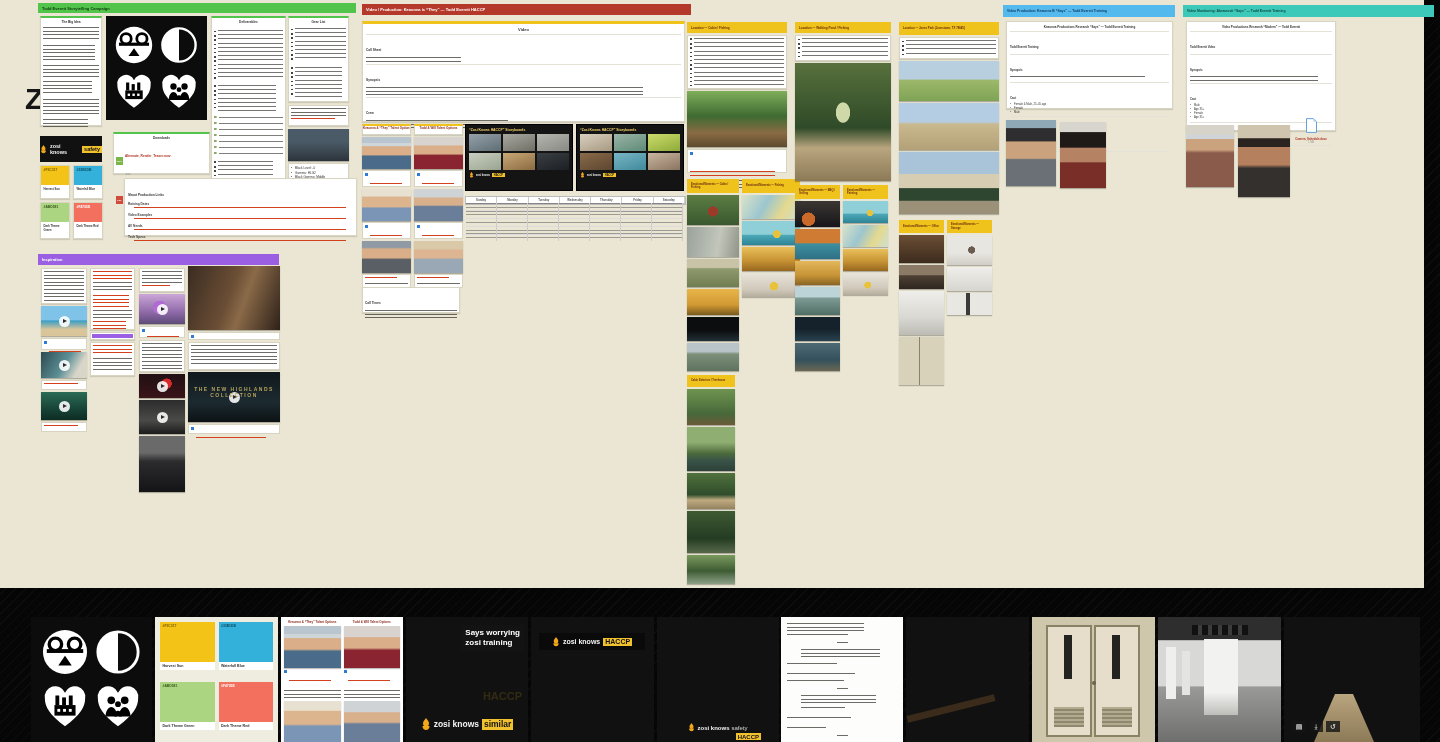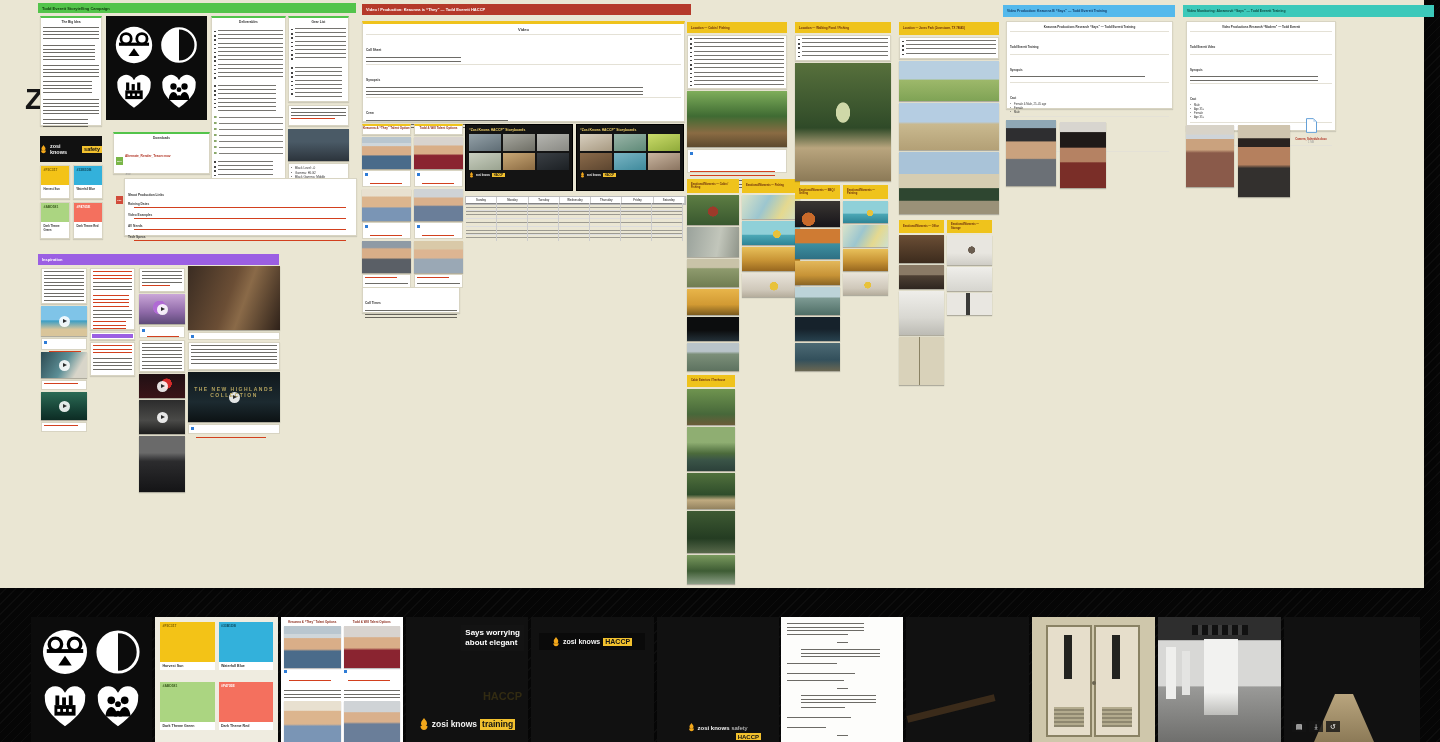--- a/index.html
+++ b/index.html
@@ -604,29 +604,29 @@
     <div class="tal-hd">Todd &amp; Will Talent Options</div>
     <div class="ph hs2" style="height:42px;margin-top:2px"></div>
     <div style="padding:2px 0"><span class="bico"></span><div class="rln" style="height:4px;width:75%;display:inline-block"></div><div class="ln" style="height:9px;margin-top:2px"></div></div>
     <div class="ph hs4" style="height:42px"></div>
 
   </div>
 </div>
 <div class="fs-item f-lab" style="left:406px;width:122px">
   <div class="abs" style="right:4px;top:8px;background:rgba(20,20,20,.85);color:#fff;font-weight:bold;font-size:8px;line-height:10px;padding:3px 4px">
     <div>Says worrying</div>
-    <div>about elegant</div>
+    <div>zosi training</div>
   </div>
   <div class="abs" style="right:6px;bottom:40px;color:rgba(90,75,20,.45);font-weight:bold;font-size:11px">HACCP</div>
   <div class="abs brandbar" style="left:0;bottom:0;width:122px;height:36px;gap:3px">
     <svg width="10" height="13" viewBox="0 0 20 26" style="color:#F2A71B">
         <use href="#ic-flame"></use>
       </svg>
     <span class="whitebrand" style="font-size:8.5px">zosi knows</span>
-    <span class="yellowtag" style="font-size:8.5px">training</span>
+    <span class="yellowtag" style="font-size:8.5px">similar</span>
   </div>
 </div>
 <div class="fs-item f-grill" style="left:531px;width:123px">
   <div class="abs brandbar" style="left:8px;top:16px;width:106px;height:17px;gap:3px;background:rgba(10,10,10,.9)">
     <svg width="8" height="10" viewBox="0 0 20 26" style="color:#F2A71B">
         <use href="#ic-flame"></use>
       </svg>
     <span class="whitebrand" style="font-size:7px">zosi knows</span>
     <span class="yellowtag" style="font-size:7px">HACCP</span>
   </div>

